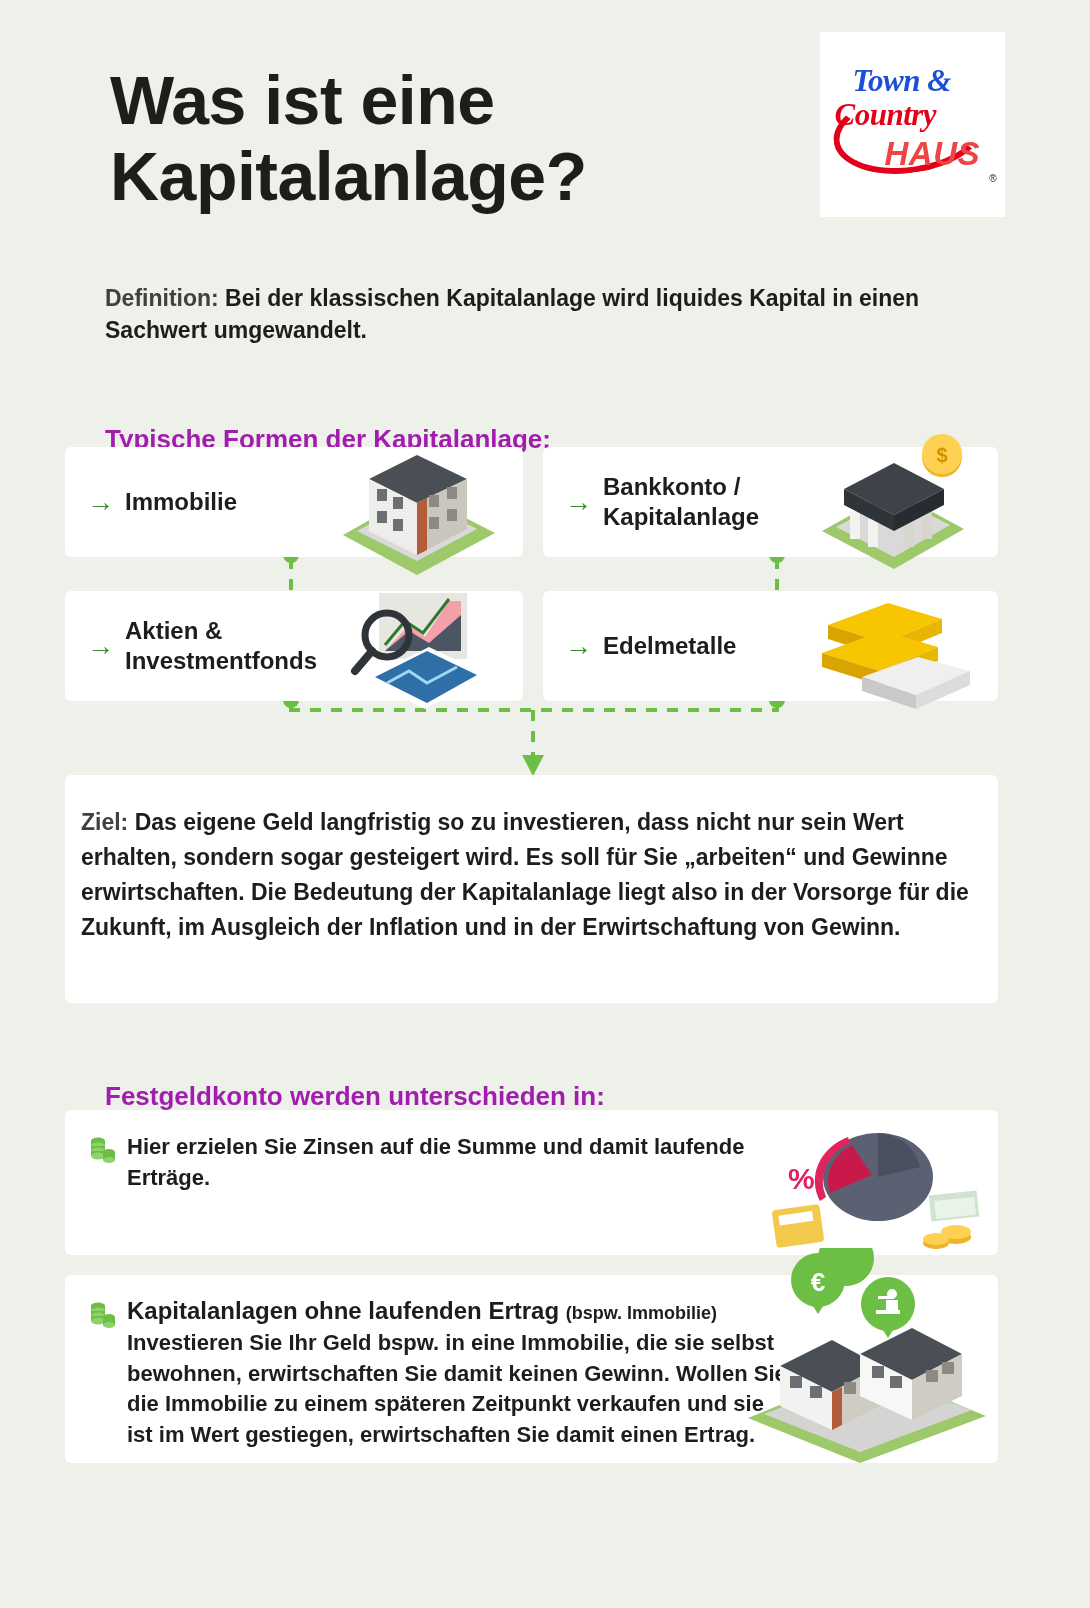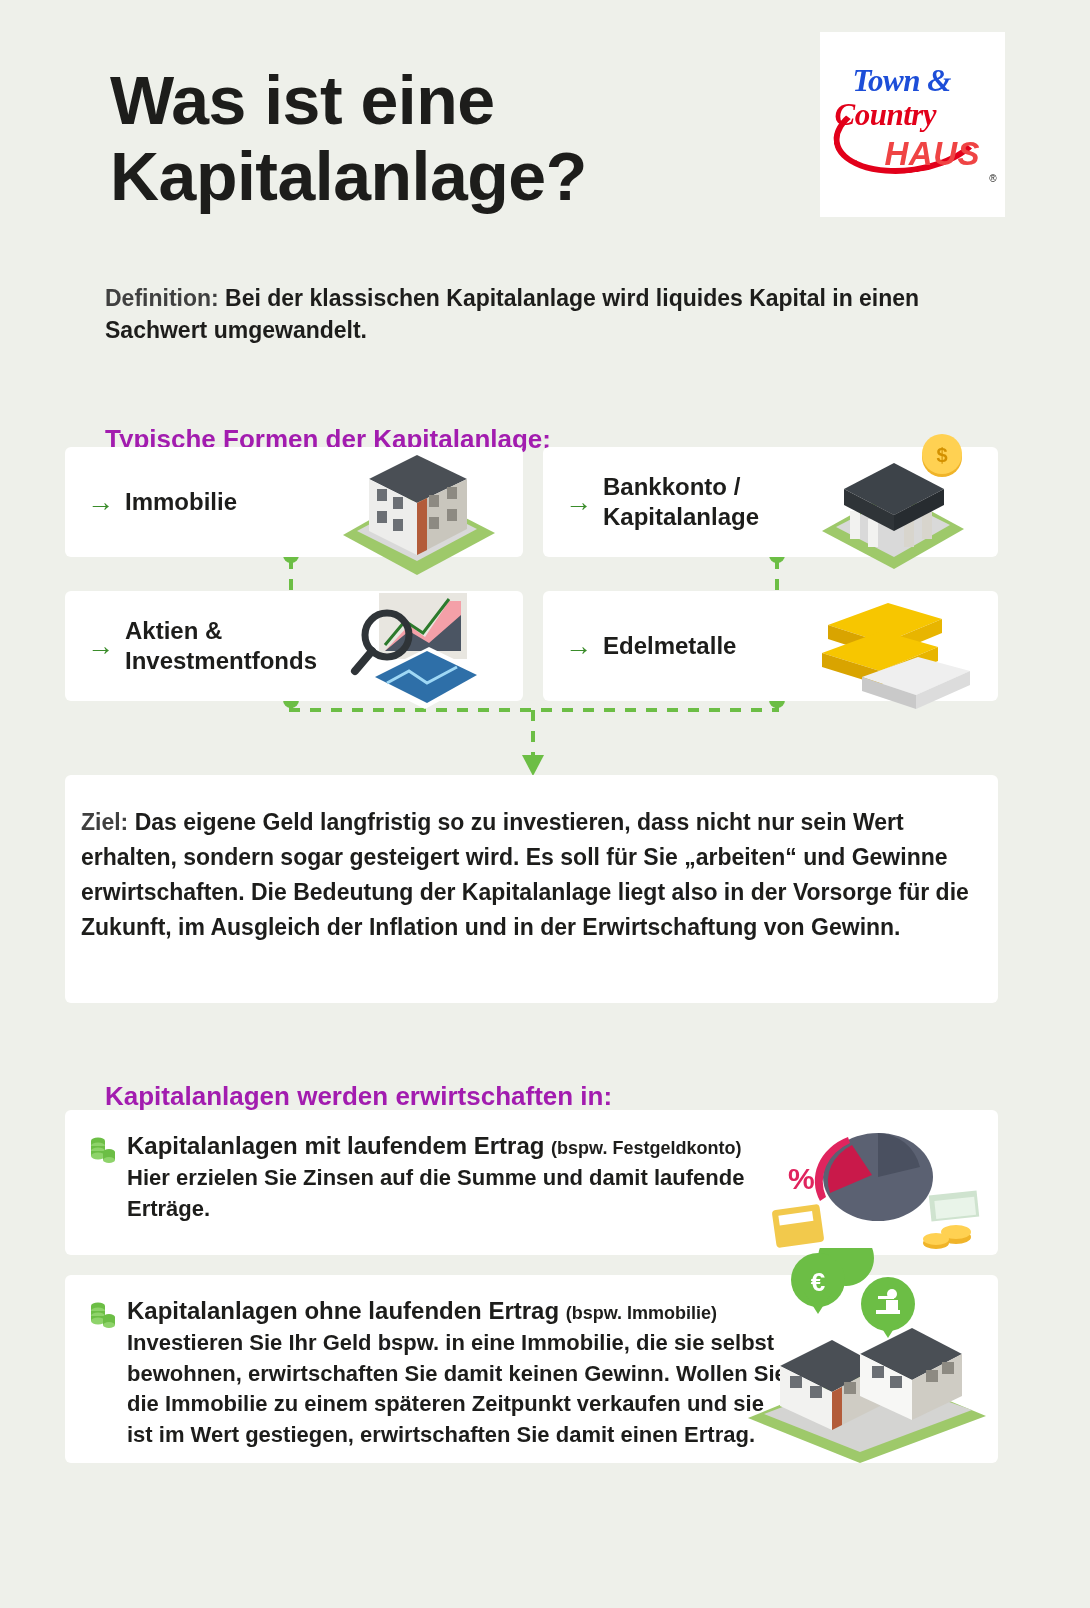--- a/index.html
+++ b/index.html
@@ -371,40 +371,36 @@
       <polygon points="124,124 124,138 178,114 178,100" fill="#dcdcdc"></polygon>
     </svg>
   </div>
 
   <div class="ziel-box">
     <div class="ziel-text">
       <span class="green-strong">Ziel:</span><span> Das eigene Geld langfristig so zu investieren, dass nicht nur sein Wert erhalten, sondern sogar gesteigert wird. Es soll für Sie „arbeiten“ und Gewinne erwirtschaften. Die Bedeutung der Kapitalanlage liegt also in der Vorsorge für die Zukunft, im Ausgleich der Inflation und in der Erwirtschaftung von Gewinn.</span>
     </div>
   </div>
 
-  <div class="section-heading heading-unterschieden">Kapitalanlagen werden erwirtschaften in:</div>
+  <div class="section-heading heading-unterschieden">Festgeldkonto werden unterschieden in:</div>
 
   <div class="bottom-box box-a">
     <svg class="coins-icon" viewBox="0 0 26 30">
       <ellipse cx="8" cy="5" rx="7" ry="3.4" fill="#6cbe45"></ellipse>
       <rect x="1" y="5" width="14" height="5" fill="#6cbe45"></rect>
       <ellipse cx="8" cy="10" rx="7" ry="3.4" fill="#8ed36a"></ellipse>
       <rect x="1" y="10" width="14" height="5" fill="#6cbe45"></rect>
       <ellipse cx="8" cy="15" rx="7" ry="3.4" fill="#8ed36a"></ellipse>
       <rect x="1" y="15" width="14" height="5" fill="#6cbe45"></rect>
       <ellipse cx="8" cy="20" rx="7" ry="3.4" fill="#8ed36a"></ellipse>
       <ellipse cx="19" cy="16" rx="6" ry="3" fill="#6cbe45"></ellipse>
       <rect x="13" y="16" width="12" height="8" fill="#6cbe45"></rect>
       <ellipse cx="19" cy="24" rx="6" ry="3" fill="#8ed36a"></ellipse>
     </svg>
     <div class="box-body">
-      <div class="box-title">
-        <span>Kapitalanlagen mit laufendem Ertrag</span>
-        <span class="note">(bspw. Festgeldkonto)</span>
-      </div>
       <div class="box-para">Hier erzielen Sie Zinsen auf die Summe und damit laufende Erträge.</div>
     </div>
     <svg class="box-art" viewBox="0 0 230 140">
       <ellipse cx="118" cy="62" rx="55" ry="44" fill="#5b6172"></ellipse>
       <path d="M118 62 L118 18 A44 44 0 0 1 160 52 Z" fill="#4a5060"></path>
       <path d="M70 78 A50 42 0 0 1 92 30 L112 60 Z" fill="#c9194a"></path>
       <path d="M66 82 A52 44 0 0 1 90 28 L88 22 A56 48 0 0 0 60 86 Z" fill="#e0245e"></path>
       <text x="28" y="74" font-size="30" font-weight="bold" fill="#e0245e" font-family="Liberation Sans, sans-serif">%</text>
       <rect x="14" y="92" width="48" height="38" rx="4" fill="#f2c94c" transform="rotate(-8 38 111)"></rect>
       <rect x="20" y="98" width="34" height="10" fill="#ffffff" transform="rotate(-8 38 111)"></rect>

